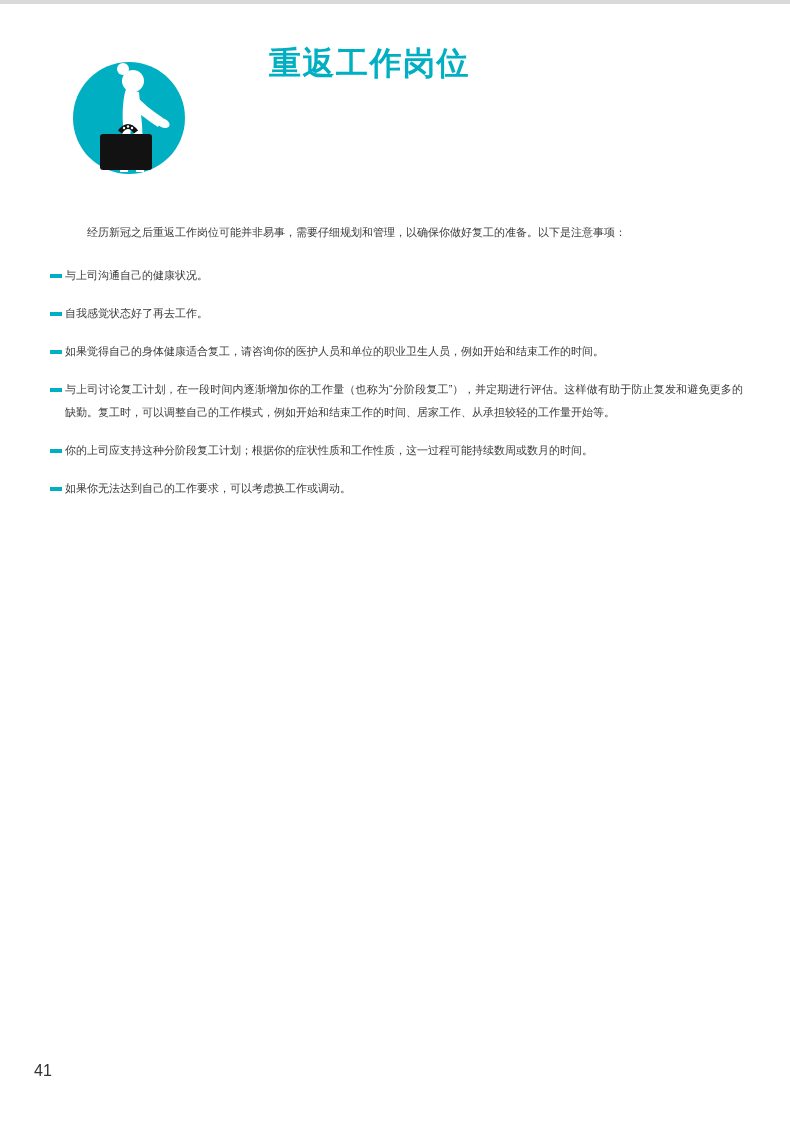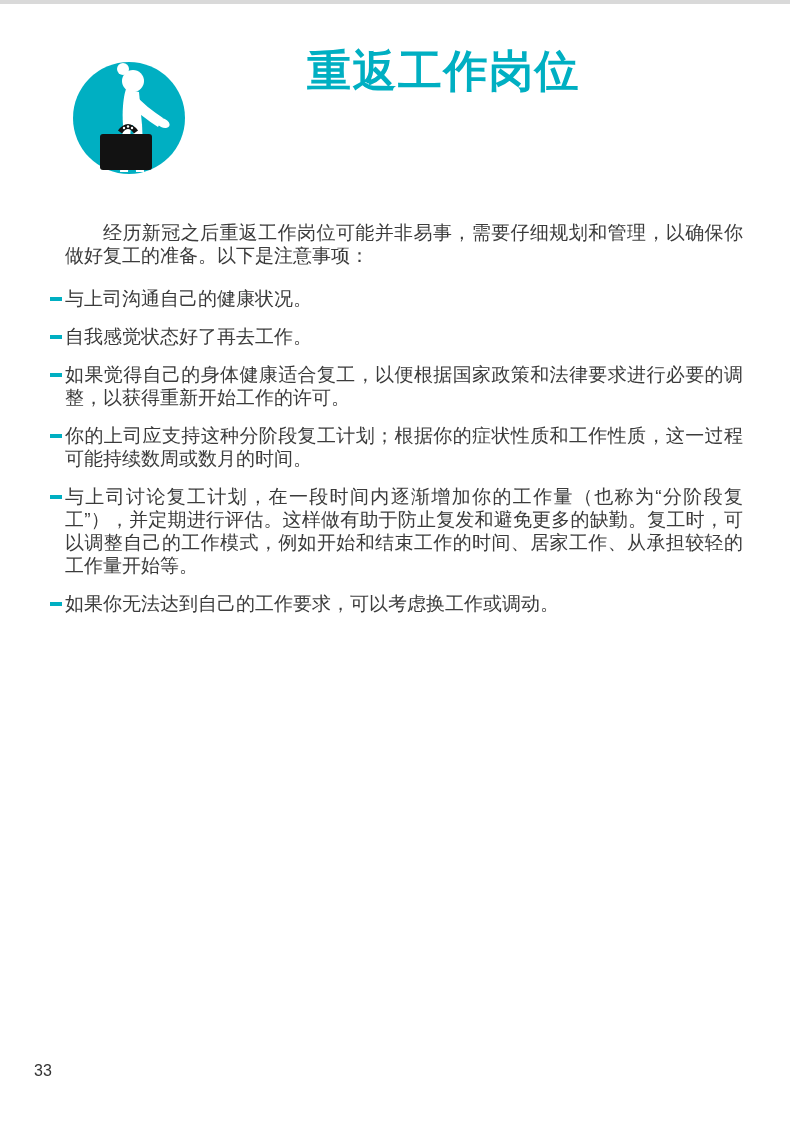--- a/index.html
+++ b/index.html
@@ -14,31 +14,30 @@
     position: absolute; top: 0; left: 0;
     width: 790px; height: 4px;
     background: #d9d9d9;
   }
   .icon-wrap {
     position: absolute; left: 73px; top: 62px;
     width: 112px; height: 112px;
   }
   .page-title {
     position: absolute; left: 269px; top: 42px;
-    font-size: 44px; font-weight: bold;
+    font-size: 32px; font-weight: bold;
     color: #00afc2;
     letter-spacing: 1.5px;
     white-space: nowrap;
-    margin-left: 38px;
   }
   .content {
     position: absolute; left: 50px; top: 221px;
     width: 693px;
     color: #3b3b3b;
-    font-size: 19px;
+    font-size: 11px;
     line-height: 23px;
     text-align: justify;
   }
   .intro {
     padding-left: 15px;
     text-indent: 2em;
     margin: 0 0 20px 0;
   }
   .bullet {
     display: flex;
@@ -99,29 +98,29 @@
   <div class="bullet">
     <span class="dash"></span>
     <span class="bullet-text">与上司沟通自己的健康状况。</span>
   </div>
   <div class="bullet">
     <span class="dash"></span>
     <span class="bullet-text">自我感觉状态好了再去工作。</span>
   </div>
   <div class="bullet">
     <span class="dash"></span>
-    <span class="bullet-text">如果觉得自己的身体健康适合复工，以便根据国家政策和法律要求进行必要的调整，以获得重新开始工作的许可。</span>
+    <span class="bullet-text">如果觉得自己的身体健康适合复工，请咨询你的医护人员和单位的职业卫生人员，例如开始和结束工作的时间。</span>
+  </div>
+  <div class="bullet">
+    <span class="dash"></span>
+    <span class="bullet-text">与上司讨论复工计划，在一段时间内逐渐增加你的工作量（也称为“分阶段复工”），并定期进行评估。这样做有助于防止复发和避免更多的缺勤。复工时，可以调整自己的工作模式，例如开始和结束工作的时间、居家工作、从承担较轻的工作量开始等。</span>
   </div>
   <div class="bullet">
     <span class="dash"></span>
     <span class="bullet-text">你的上司应支持这种分阶段复工计划；根据你的症状性质和工作性质，这一过程可能持续数周或数月的时间。</span>
   </div>
   <div class="bullet">
     <span class="dash"></span>
-    <span class="bullet-text">与上司讨论复工计划，在一段时间内逐渐增加你的工作量（也称为“分阶段复工”），并定期进行评估。这样做有助于防止复发和避免更多的缺勤。复工时，可以调整自己的工作模式，例如开始和结束工作的时间、居家工作、从承担较轻的工作量开始等。</span>
-  </div>
-  <div class="bullet">
-    <span class="dash"></span>
     <span class="bullet-text">如果你无法达到自己的工作要求，可以考虑换工作或调动。</span>
   </div>
 </div>
 
-<div class="page-number">33</div>
+<div class="page-number">41</div>
 
 </body></html>

